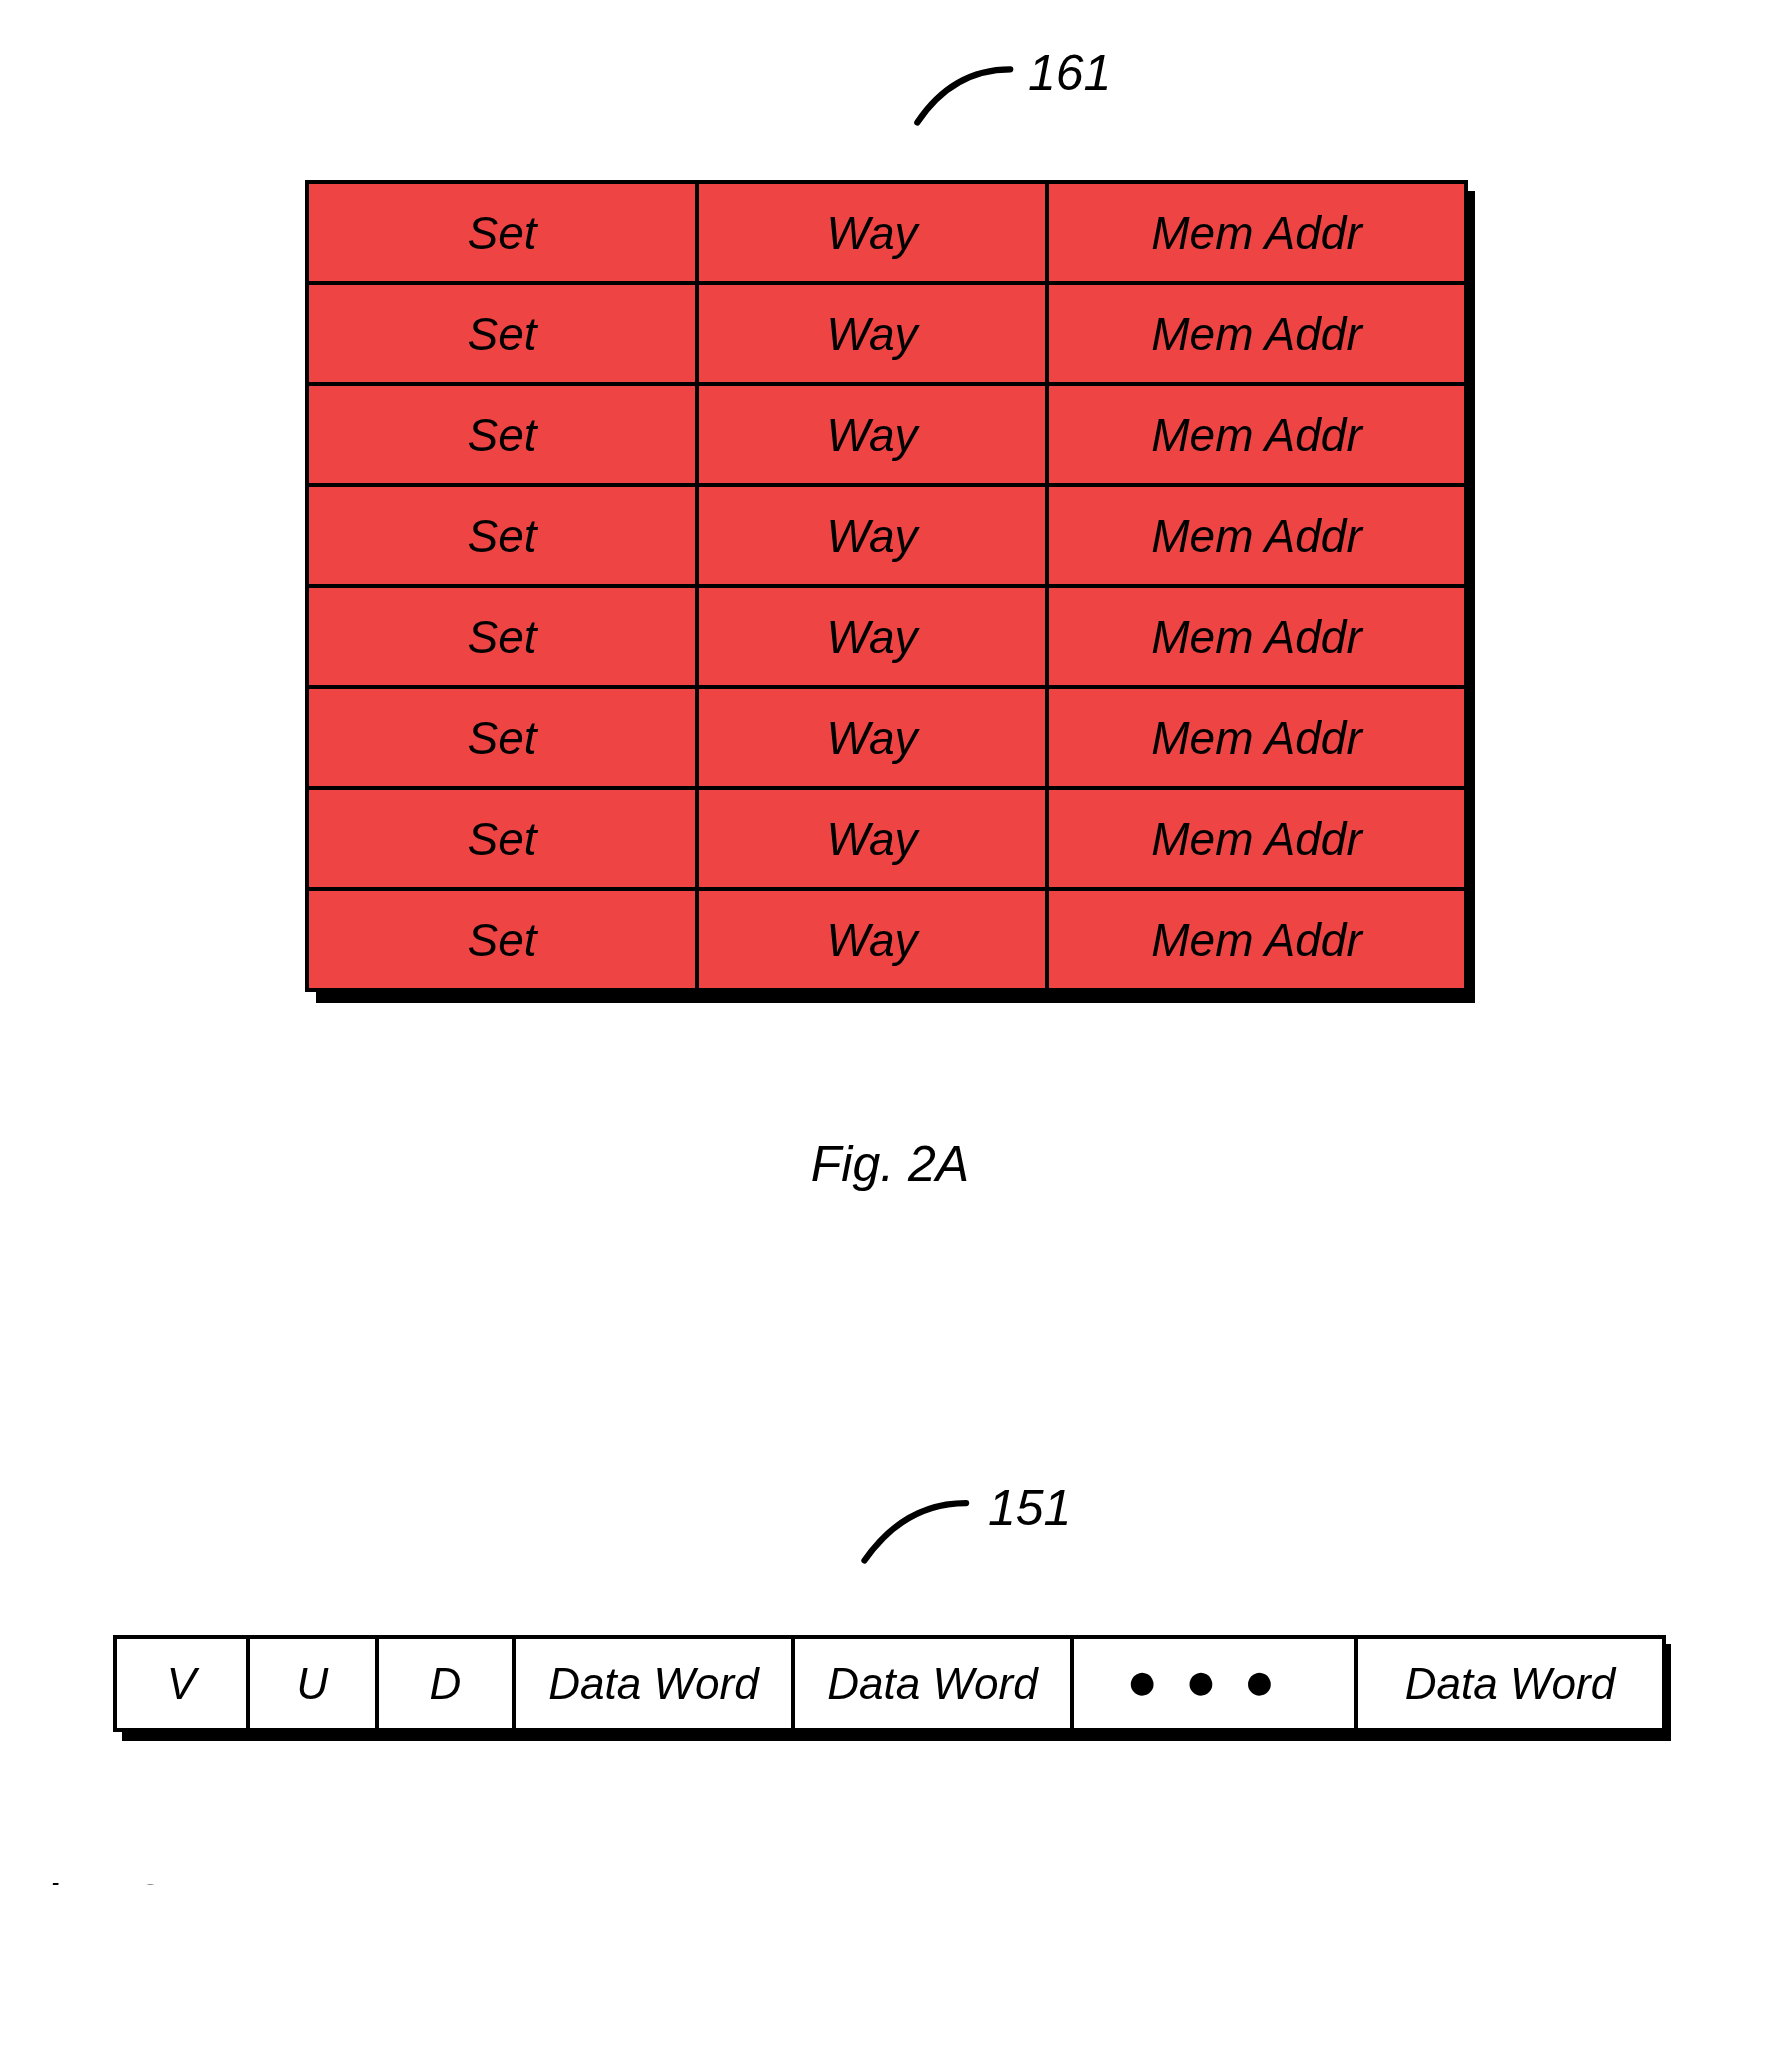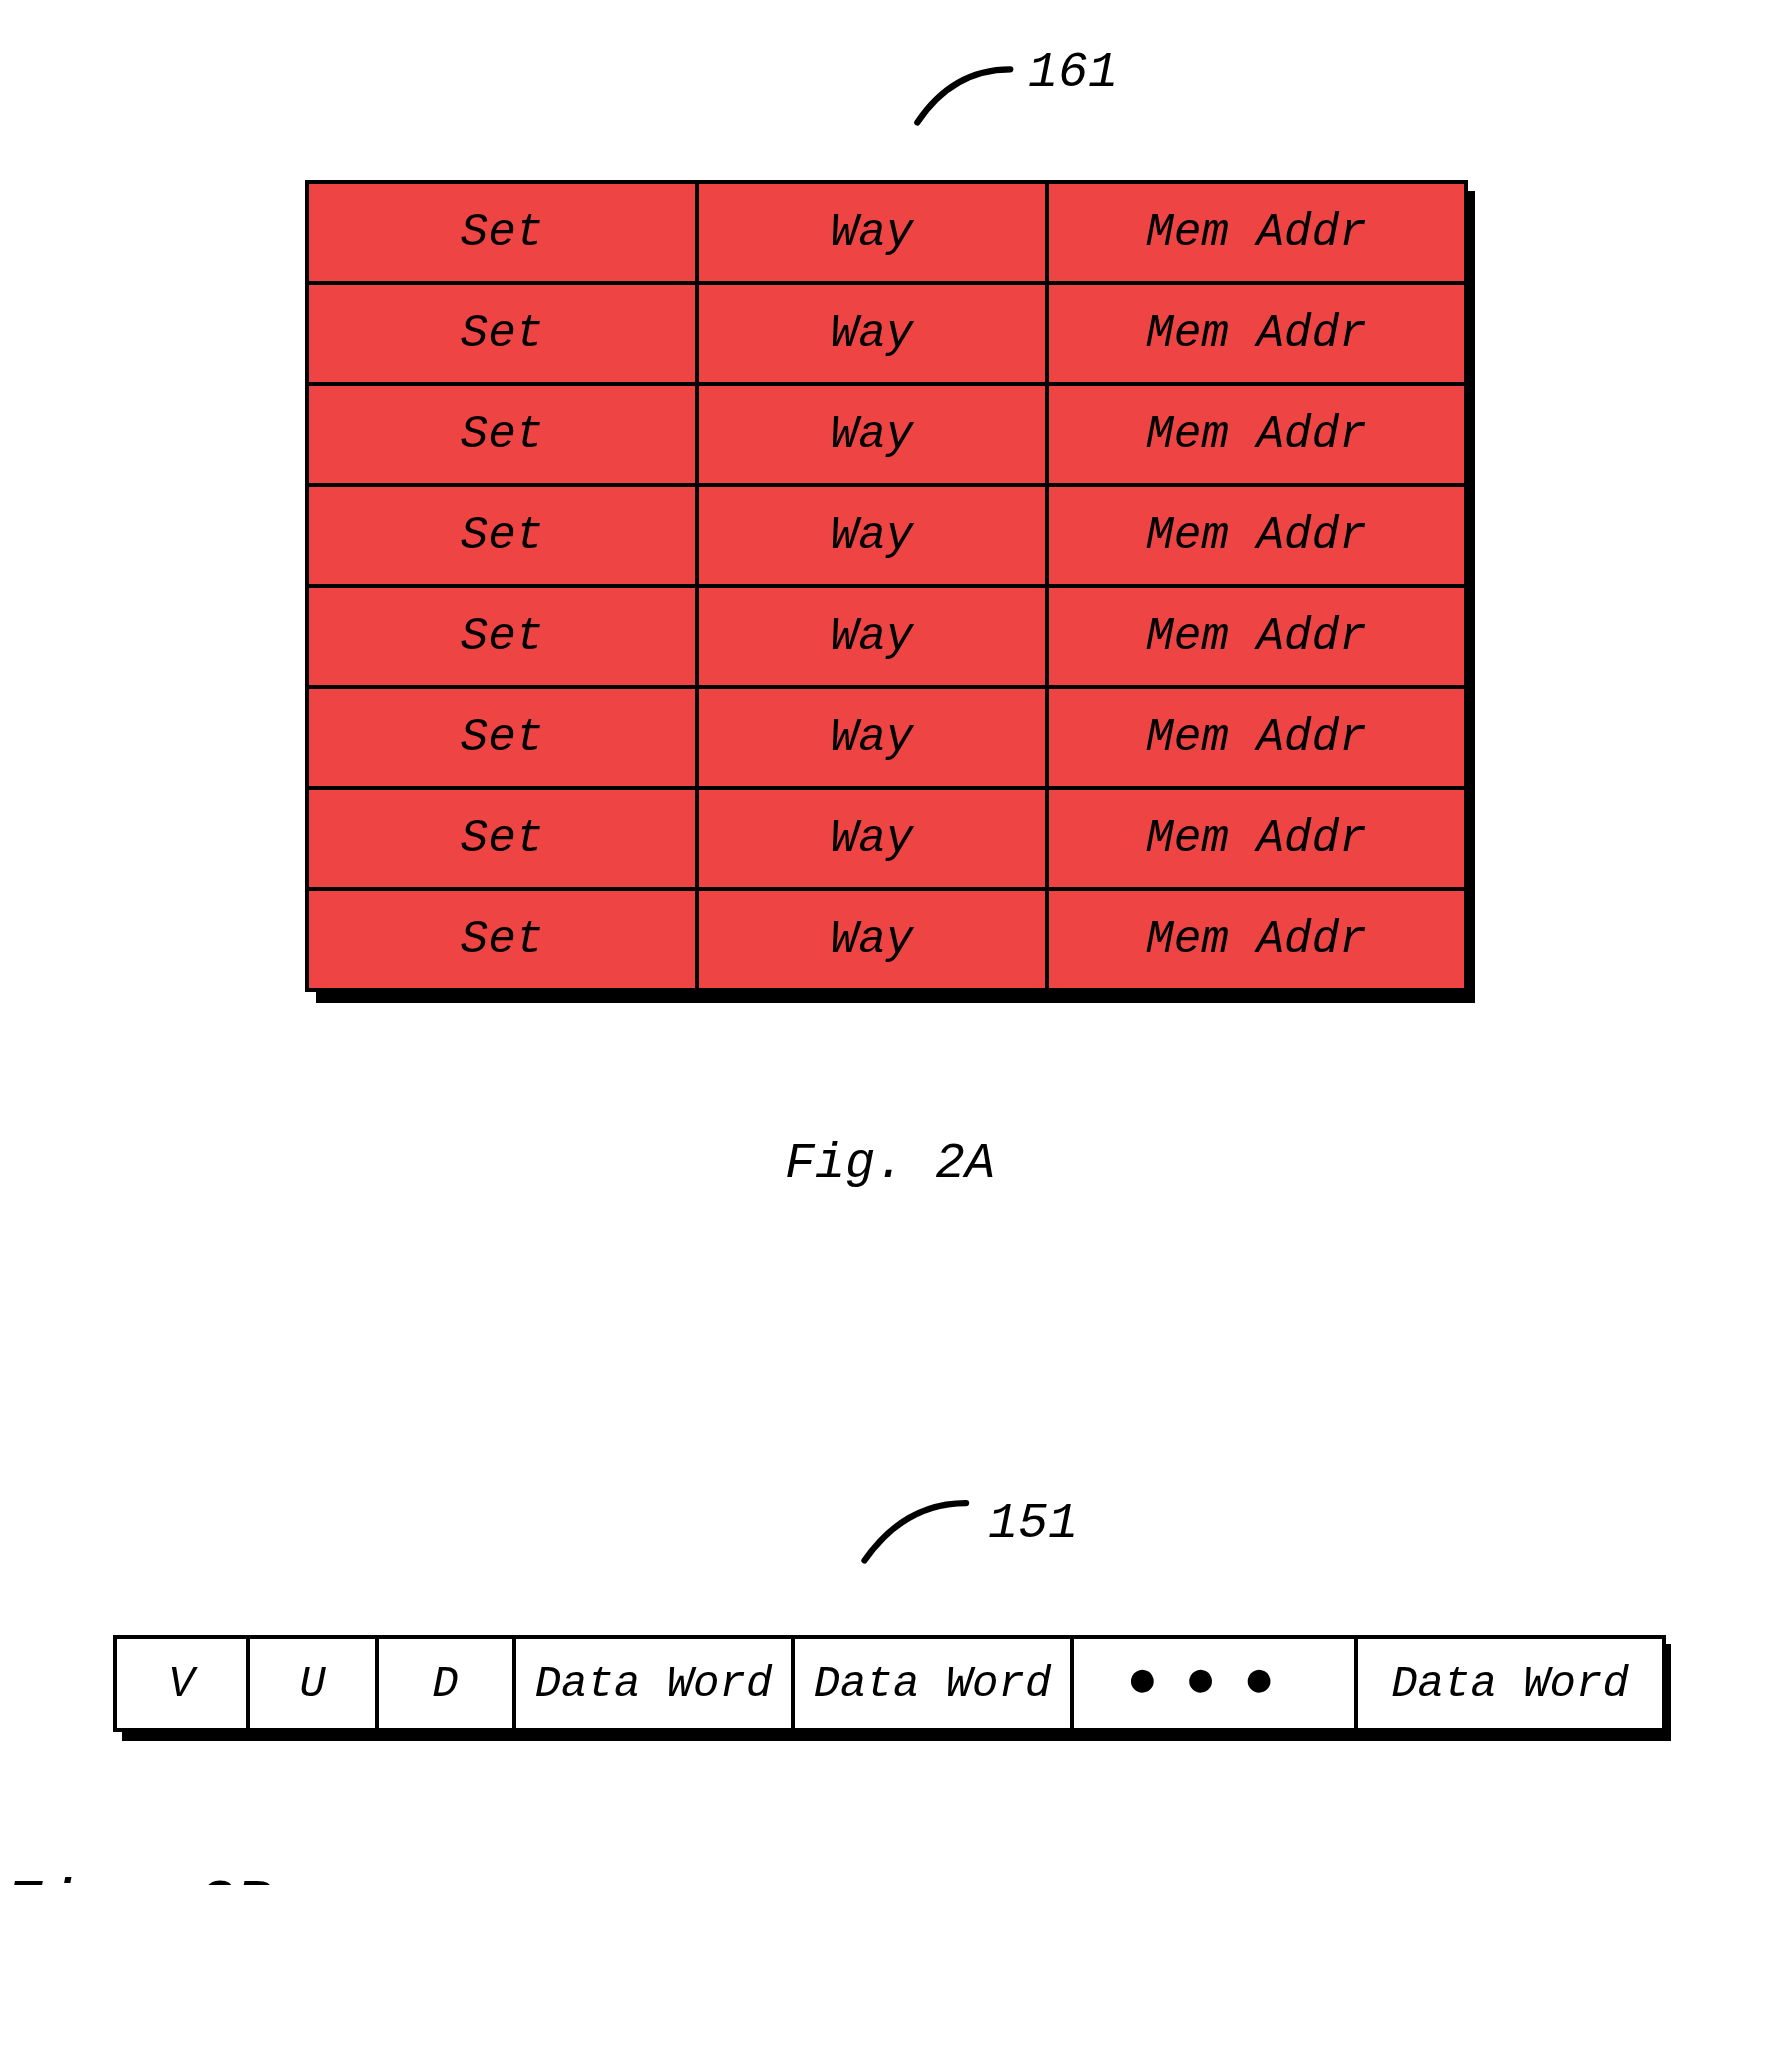--- a/index.html
+++ b/index.html
@@ -6,21 +6,20 @@
     margin: 0;
     padding: 0;
     background: #fff;
     font-family: "Helvetica Neue", Arial, sans-serif;
   }
   .page {
     width: 1780px;
     height: 1885px;
     position: relative;
     box-sizing: border-box;
-    font-family: Liberation Mono, monospace;
   }
 
   
   .ref161 {
     position: absolute;
     left: 904px;
     top: 47px;
     width: 266px;
     height: 89px;
   }
@@ -84,21 +83,20 @@
     width: 266px;
     height: 89px;
   }
   .ref151 svg { position: absolute; left: 0; top: 0; }
   .ref151 .num {
     position: absolute;
     left: 137px;
     top: -1.8px;
     font-size: 50px;
     font-style: italic;
-    margin-top: 16px;
   }
 
   .tableB-wrap {
     position: absolute;
     left: 113px;
     top: 1635px;
     width: 1549px;
   }
   .tableB-shadow {
     position: absolute;

